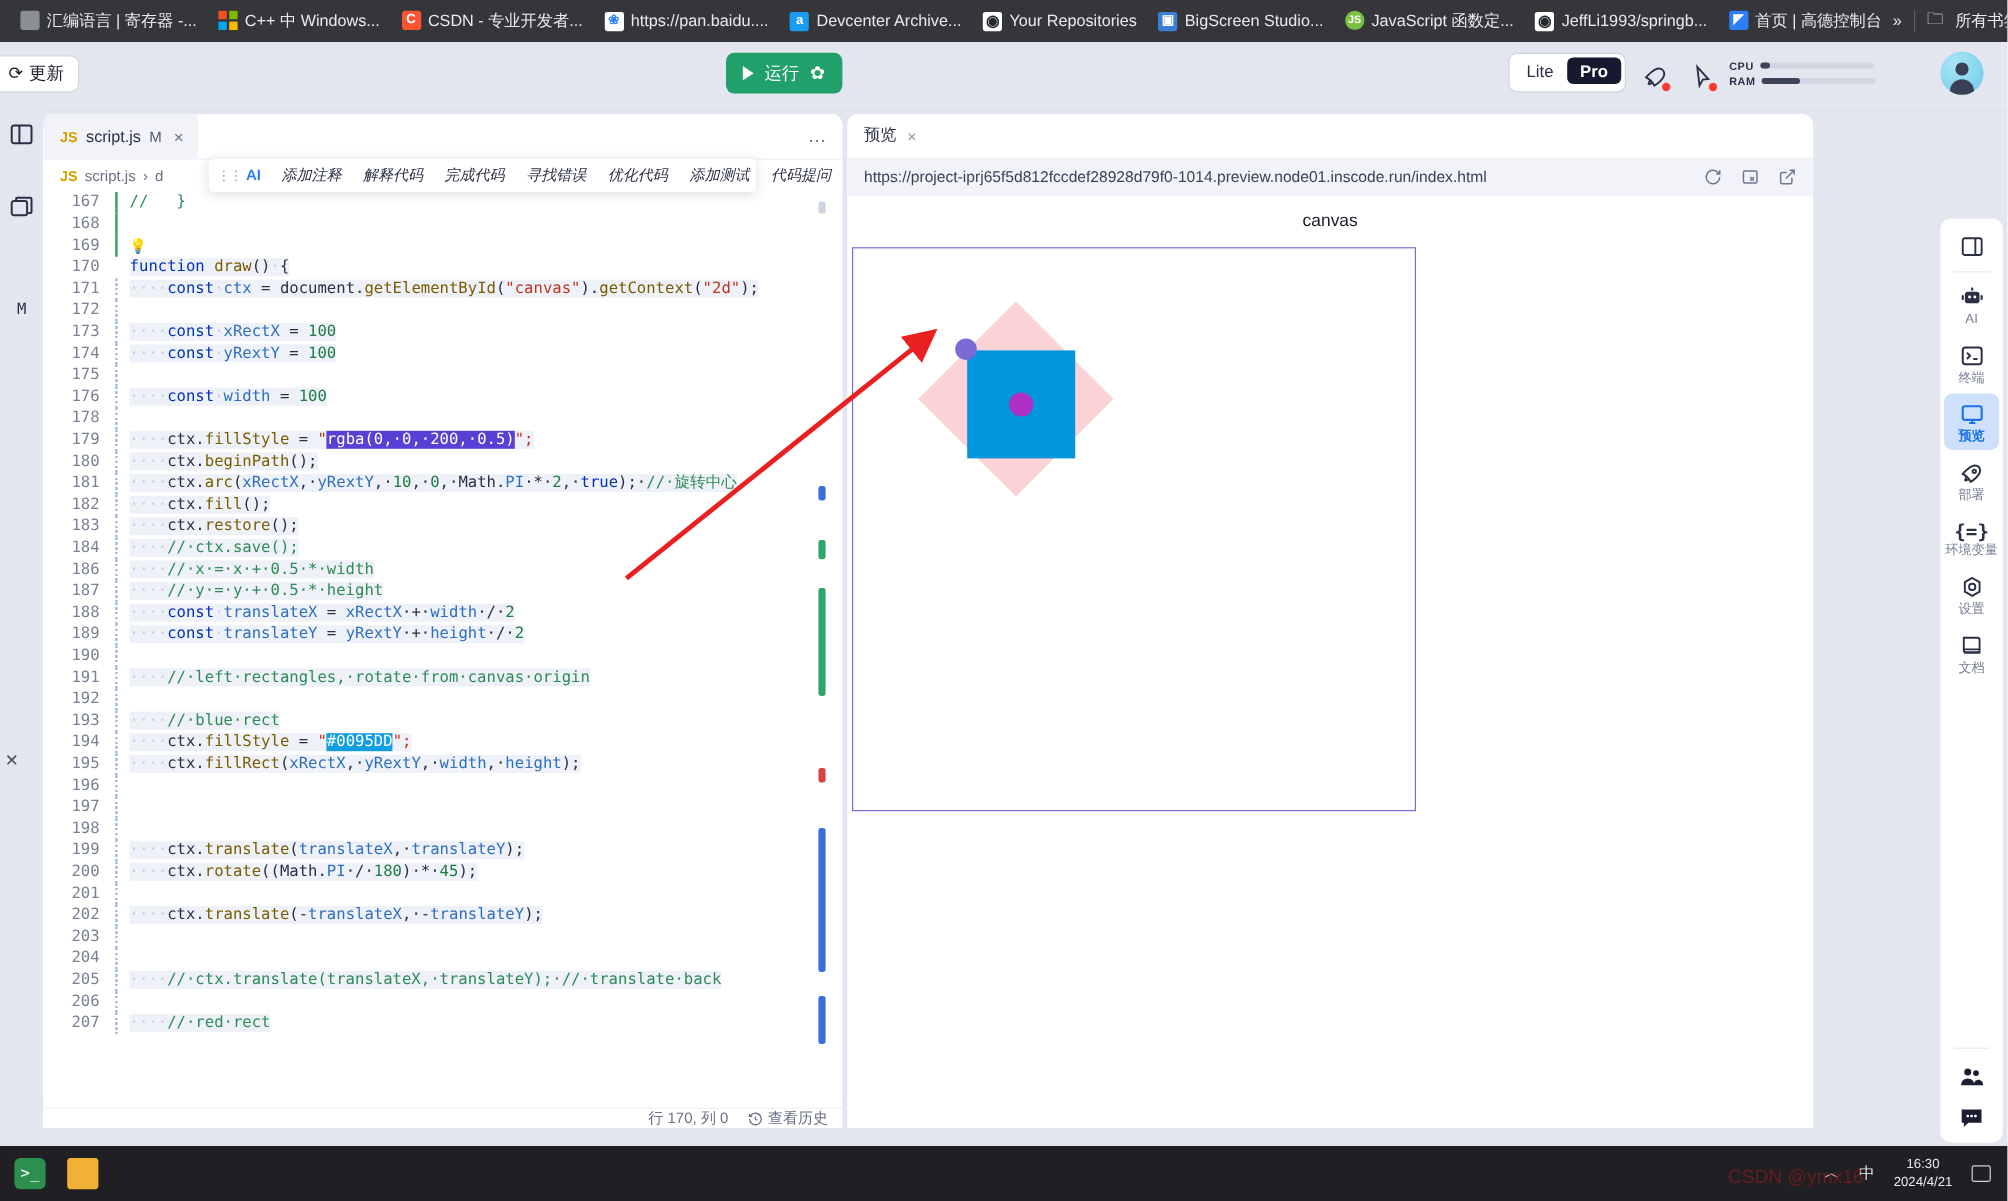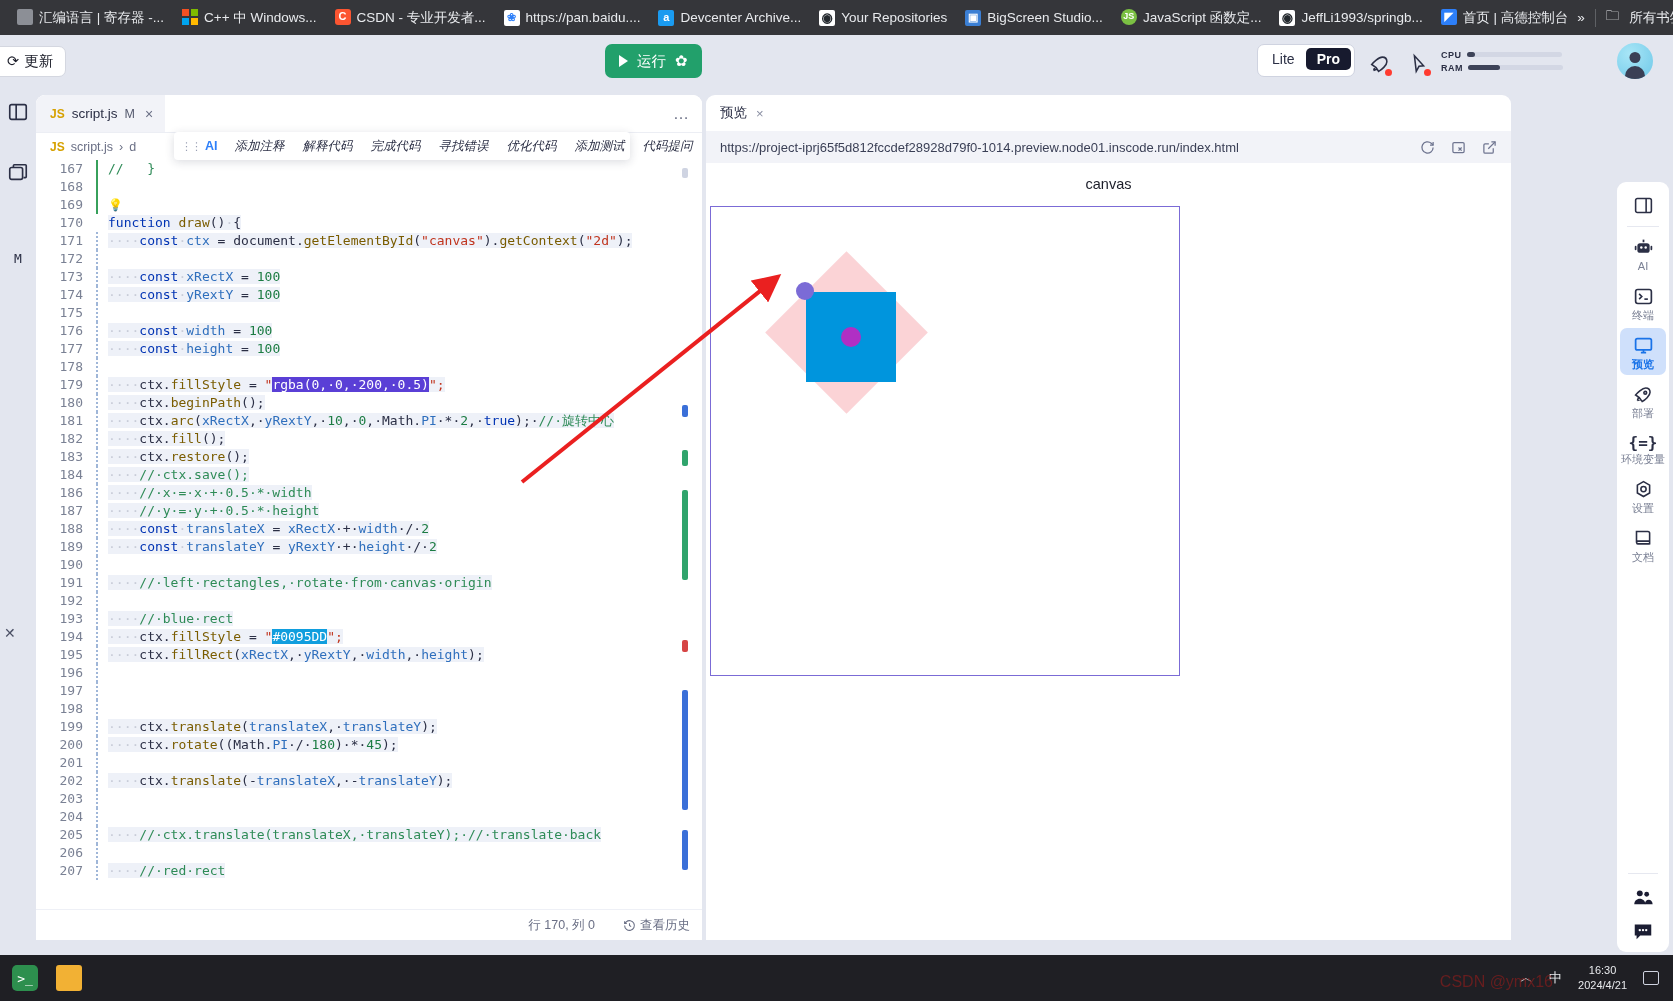--- a/index.html
+++ b/index.html
@@ -129,23 +129,23 @@
            display:flex; align-items:center; gap:0; font-size:12.5px;
            font-family:"Liberation Sans", sans-serif; z-index:6; }
   .aibar .grip { color:#9aa0b4; padding:0 4px 0 7px; font-size:11px; letter-spacing:-1px;}
   .aibar .ailabel { color:#2d7ff9; font-weight:bold; padding-right:8px; font-size:12.5px;}
   .aibar .vs { width:1px; height:15px; background:#e2e4ec; }
   .aibar .ai-item { padding: 0 9px; color:#2b2f45; cursor:pointer; white-space:nowrap;font-style:italic; }
 
   .minimap { position:absolute; right:14px; top:65px; width:6px; height:755px; }
   .mm { position:absolute; width:6px; border-radius:2px; }
 
-  .statusbar { position:absolute; left:0; bottom:0; width:666px; height:31px;
+  .statusbar { position:absolute; left:0; bottom:0; width:666px; height:17px;
                background:#fff; display:flex; align-items:center; justify-content:flex-end;
-               gap:28px; padding-right:12px; font-size:12.5px; color:#6a6f85;
+               gap:16px; padding-right:12px; font-size:12.5px; color:#6a6f85;
                border-top:1px solid #eef0f6; font-family:"Liberation Sans", sans-serif;}
   .statusbar span { display:flex; align-items:center; gap:4px; }
 
   .closeX { position:absolute; left:4px; top:538px; color:#4b5065; font-size:14px; }
 
   
   .previewpane { position:absolute; left:706px; top:8px; width:805px; height:845px;
                  background:#fff; border-radius:9px 9px 0 0; overflow:hidden; }
   .ptabstrip { height:36px; display:flex; align-items:center; padding-left:14px; gap:9px;
                font-size:13.5px; color:#2b2f45; }
@@ -361,21 +361,20 @@
           <div class="cline"><span class="lnum">167</span><span class="guide g1"></span><span class="ctext"><span class="cmt">//   }</span></span></div>
           <div class="cline"><span class="lnum">168</span><span class="guide g1"></span><span class="ctext"></span></div>
           <div class="cline"><span class="lnum">169</span><span class="guide g1"></span><span class="ctext"><span class="bulb">💡</span></span></div>
           <div class="cline"><span class="lnum">170</span><span class="guide "></span><span class="ctext"><span class="hl"><span class="kw">function</span><span class="pln"> </span><span class="fn">draw</span><span class="op">()</span><span class="dot">·</span><span class="op">{</span></span></span></div>
           <div class="cline"><span class="lnum">171</span><span class="guide g2"></span><span class="ctext"><span class="hl"><span class="dot">····</span><span class="kw">const</span><span class="dot">·</span><span class="var">ctx</span><span class="op"> = </span><span class="pln">document</span><span class="op">.</span><span class="fn">getElementById</span><span class="op">(</span><span class="str">"canvas"</span><span class="op">).</span><span class="fn">getContext</span><span class="op">(</span><span class="str">"2d"</span><span class="op">);</span></span></span></div>
           <div class="cline"><span class="lnum">172</span><span class="guide g2"></span><span class="ctext"></span></div>
           <div class="cline"><span class="lnum">173</span><span class="guide g2"></span><span class="ctext"><span class="hl"><span class="dot">····</span><span class="kw">const</span><span class="dot">·</span><span class="var">xRectX</span><span class="op"> = </span><span class="num">100</span></span></span></div>
           <div class="cline"><span class="lnum">174</span><span class="guide g2"></span><span class="ctext"><span class="hl"><span class="dot">····</span><span class="kw">const</span><span class="dot">·</span><span class="var">yRextY</span><span class="op"> = </span><span class="num">100</span></span></span></div>
           <div class="cline"><span class="lnum">175</span><span class="guide g2"></span><span class="ctext"></span></div>
           <div class="cline"><span class="lnum">176</span><span class="guide g2"></span><span class="ctext"><span class="hl"><span class="dot">····</span><span class="kw">const</span><span class="dot">·</span><span class="var">width</span><span class="op"> = </span><span class="num">100</span></span></span></div>
-          <div class="cline"><span class="lnum">177</span><span class="guide g2"></span><span class="ctext"><span class="hl"><span class="dot">····</span><span class="kw">const</span><span class="dot">·</span><span class="var">height</span><span class="op"> = </span><span class="num">100</span></span></span></div>
           <div class="cline"><span class="lnum">178</span><span class="guide g2"></span><span class="ctext"></span></div>
           <div class="cline"><span class="lnum">179</span><span class="guide g2"></span><span class="ctext"><span class="hl"><span class="dot">····</span><span class="pln">ctx</span><span class="op">.</span><span class="fn">fillStyle</span><span class="op"> = </span><span class="str">"</span><span class="sel-blue">rgba(0,·0,·200,·0.5)</span><span class="str">";</span></span></span></div>
           <div class="cline"><span class="lnum">180</span><span class="guide g2"></span><span class="ctext"><span class="hl"><span class="dot">····</span><span class="pln">ctx</span><span class="op">.</span><span class="fn">beginPath</span><span class="op">();</span></span></span></div>
           <div class="cline"><span class="lnum">181</span><span class="guide g2"></span><span class="ctext"><span class="hl"><span class="dot">····</span><span class="pln">ctx</span><span class="op">.</span><span class="fn">arc</span><span class="op">(</span><span class="var">xRectX</span><span class="op">,·</span><span class="var">yRextY</span><span class="op">,·</span><span class="num">10</span><span class="op">,·</span><span class="num">0</span><span class="op">,·</span><span class="pln">Math</span><span class="op">.</span><span class="var">PI</span><span class="op">·*·</span><span class="num">2</span><span class="op">,·</span><span class="kw">true</span><span class="op">);·</span><span class="cmt">//·旋转中心</span></span></span></div>
           <div class="cline"><span class="lnum">182</span><span class="guide g2"></span><span class="ctext"><span class="hl"><span class="dot">····</span><span class="pln">ctx</span><span class="op">.</span><span class="fn">fill</span><span class="op">();</span></span></span></div>
           <div class="cline"><span class="lnum">183</span><span class="guide g2"></span><span class="ctext"><span class="hl"><span class="dot">····</span><span class="pln">ctx</span><span class="op">.</span><span class="fn">restore</span><span class="op">();</span></span></span></div>
           <div class="cline"><span class="lnum">184</span><span class="guide g2"></span><span class="ctext"><span class="hl"><span class="dot">····</span><span class="cmt">//·ctx.save();</span></span></span></div>
           <div class="cline"><span class="lnum">186</span><span class="guide g2"></span><span class="ctext"><span class="hl"><span class="dot">····</span><span class="cmt">//·x·=·x·+·0.5·*·width</span></span></span></div>
           <div class="cline"><span class="lnum">187</span><span class="guide g2"></span><span class="ctext"><span class="hl"><span class="dot">····</span><span class="cmt">//·y·=·y·+·0.5·*·height</span></span></span></div>
           <div class="cline"><span class="lnum">188</span><span class="guide g2"></span><span class="ctext"><span class="hl"><span class="dot">····</span><span class="kw">const</span><span class="dot">·</span><span class="var">translateX</span><span class="op"> = </span><span class="var">xRectX</span><span class="op">·+·</span><span class="var">width</span><span class="op">·/·</span><span class="num">2</span></span></span></div>

